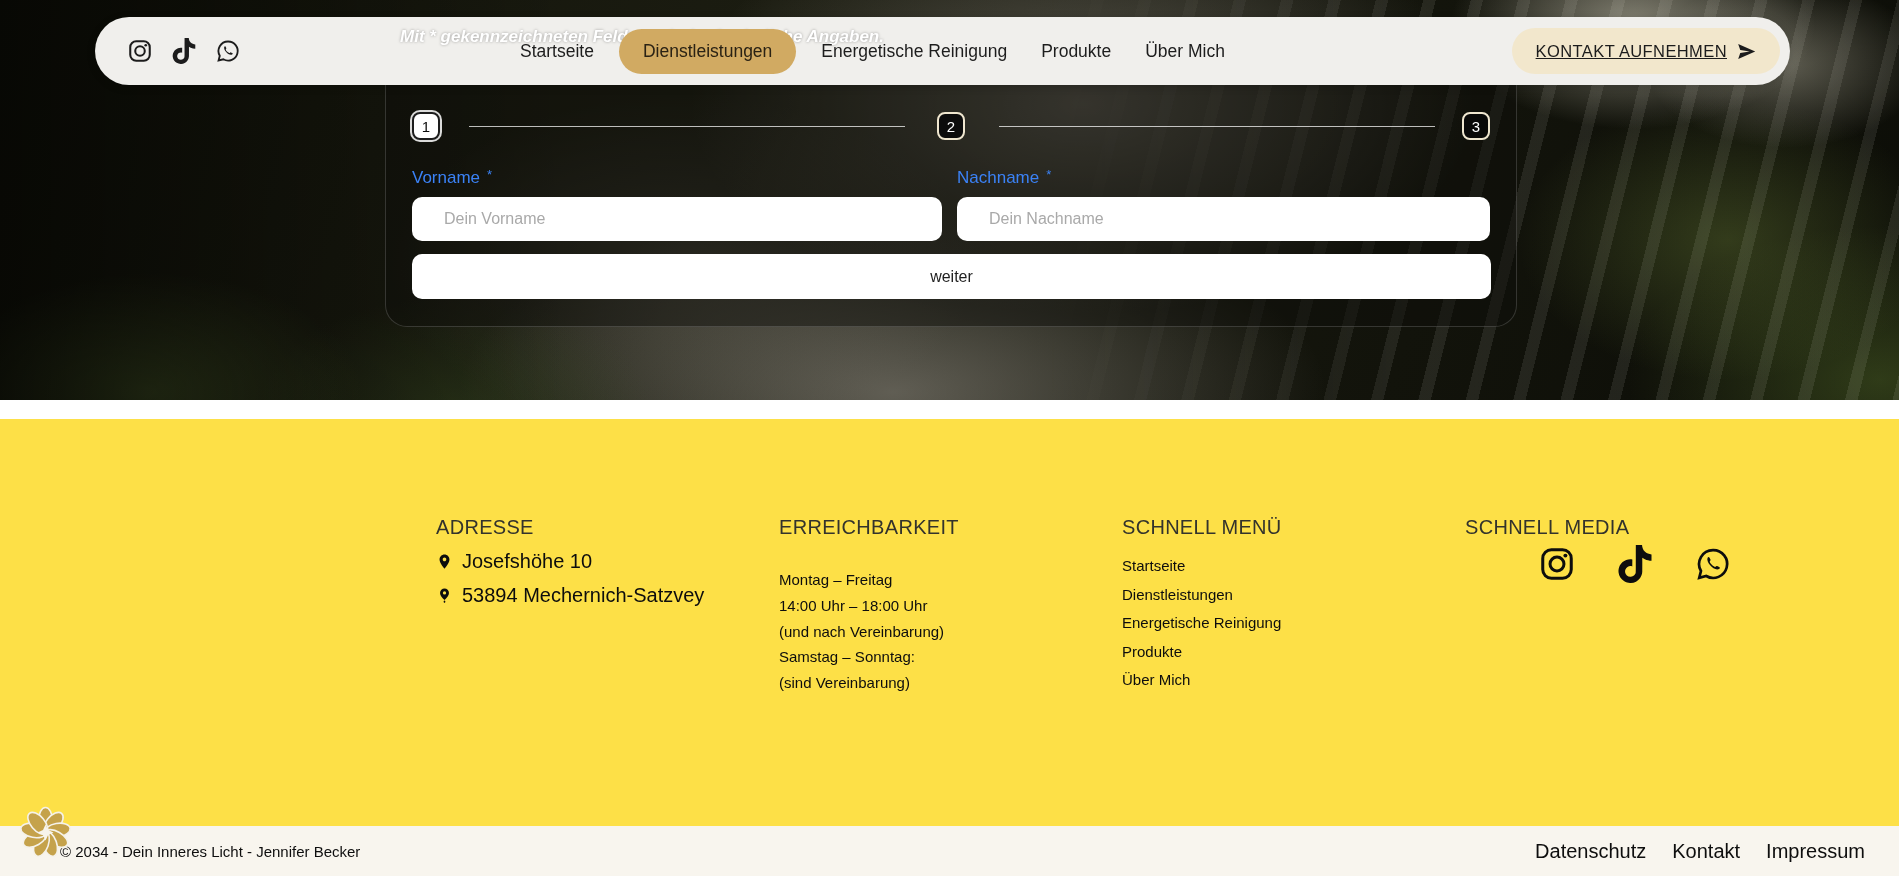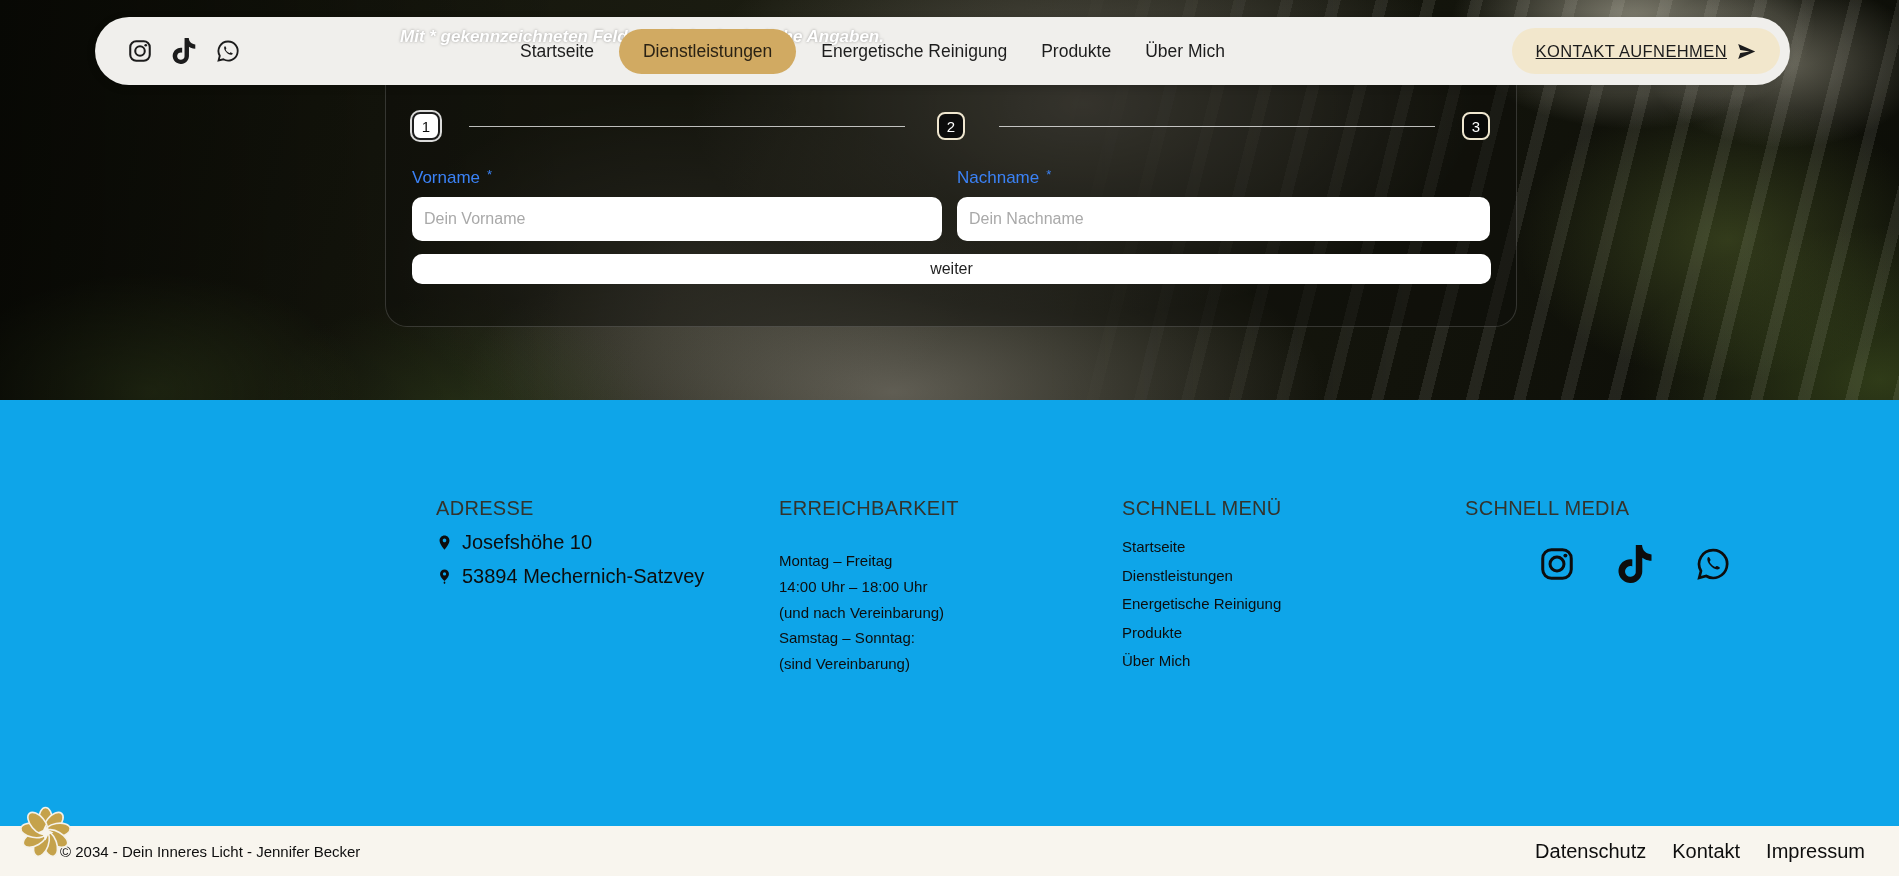--- a/index.html
+++ b/index.html
@@ -54,27 +54,27 @@
   .step-line-1 { left:84px;  width:436px; }
   .step-line-2 { left:614px; width:436px; }
 
   .field-label { position:absolute; top:167px; z-index:6; color:#3b82f6; font-size:17px; }
   .field-label .req { font-size:13px; vertical-align:4px; margin-left:7px; }
   .label-vorname  { left:412px; }
   .label-nachname { left:957px; }
   .text-input {
     position:absolute; top:197px; height:44px; z-index:6;
     background:#ffffff; border:none; border-radius:10px;
-    font-family:"Liberation Sans",sans-serif; font-size:16px; color:#222; padding:0 12px; outline:none;
+    font-family:"Liberation Sans",sans-serif; font-size:16px; color:#222; padding:0 32px; outline:none;
   }
   .text-input::placeholder { color:#a9a9a9; }
   .input-vorname  { left:412px; width:530px; }
   .input-nachname { left:957px; width:533px; }
   .submit-btn {
-    position:absolute; left:412px; top:254px; width:1079px; height:30px; z-index:6;
+    position:absolute; left:412px; top:254px; width:1079px; height:45px; z-index:6;
     background:#ffffff; border:none; border-radius:10px;
     font-family:"Liberation Sans",sans-serif; font-size:16px; color:#1f1f1f; cursor:pointer;
   }
 
   
   .navbar { position:absolute; left:95px; top:17px; width:1695px; height:68px; }
   .nav-bg { position:absolute; inset:0; background:#f0efec; border-radius:34px; z-index:20;
             box-shadow:0 2px 8px rgba(0,0,0,0.18); }
   .nav-social { position:absolute; left:32px; top:0; height:68px; display:flex; align-items:center; gap:18px; z-index:22; }
   .nav-social .soc { width:26px; height:26px; cursor:pointer; color:#1c1c1c; }
@@ -83,21 +83,21 @@
   .nav-link.active { background:#d1aa62; border-radius:23px; padding:12px 24px; margin:0 8px; color:#2a2214; }
   .nav-cta {
     position:absolute; right:10px; top:11px; height:46px; z-index:22;
     background:#f2e7cc; border:none; border-radius:23px;
     display:flex; align-items:center; gap:10px; padding:0 24px;
     font-family:"Liberation Sans",sans-serif; font-size:16.5px; letter-spacing:0.4px; color:#1c1c1c; cursor:pointer;text-decoration:underline;
   }
   .nav-cta svg { width:19px; height:19px; }
 
   
-  .footer { position:absolute; left:0; top:400px; width:1899px; height:426px; background:#0ea5e9; }
+  .footer { position:absolute; left:0; top:419px; width:1899px; height:426px; background:#fde047; }
   .footer-col { position:absolute; top:97px; }
   .col-heading { font-size:20px; color:#33332c; letter-spacing:0.3px; }
   .col-address  { left:436px; }
   .col-hours    { left:779px; }
   .col-quick    { left:1122px; }
   .col-social   { left:1465px; }
   .addr-item { display:flex; align-items:center; gap:9px; margin-top:11px; font-size:20px; color:#0d0d0d; }
   .addr-item:first-of-type { margin-top:23px; }
   .addr-item svg { width:17px; height:17px; flex:0 0 auto; }
   .hours-line { font-size:15px; color:#0d0d0d; line-height:25.8px; }

